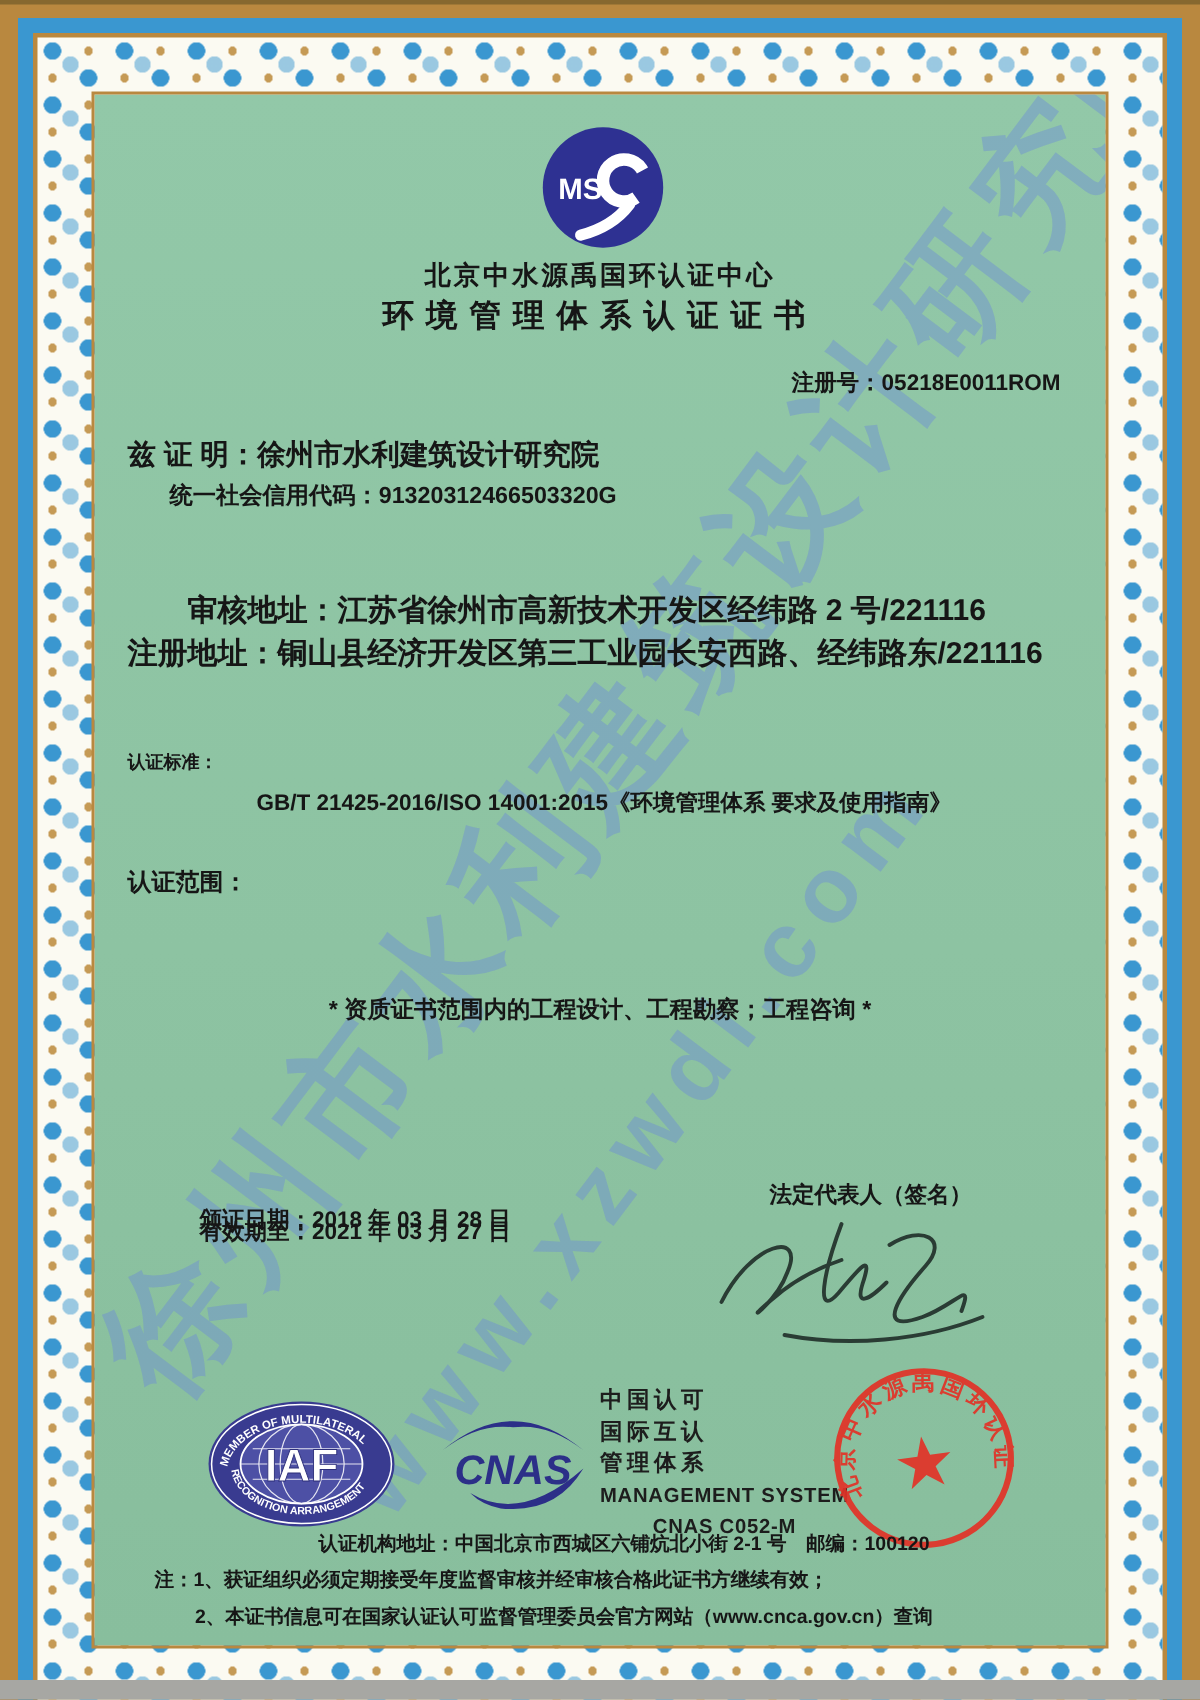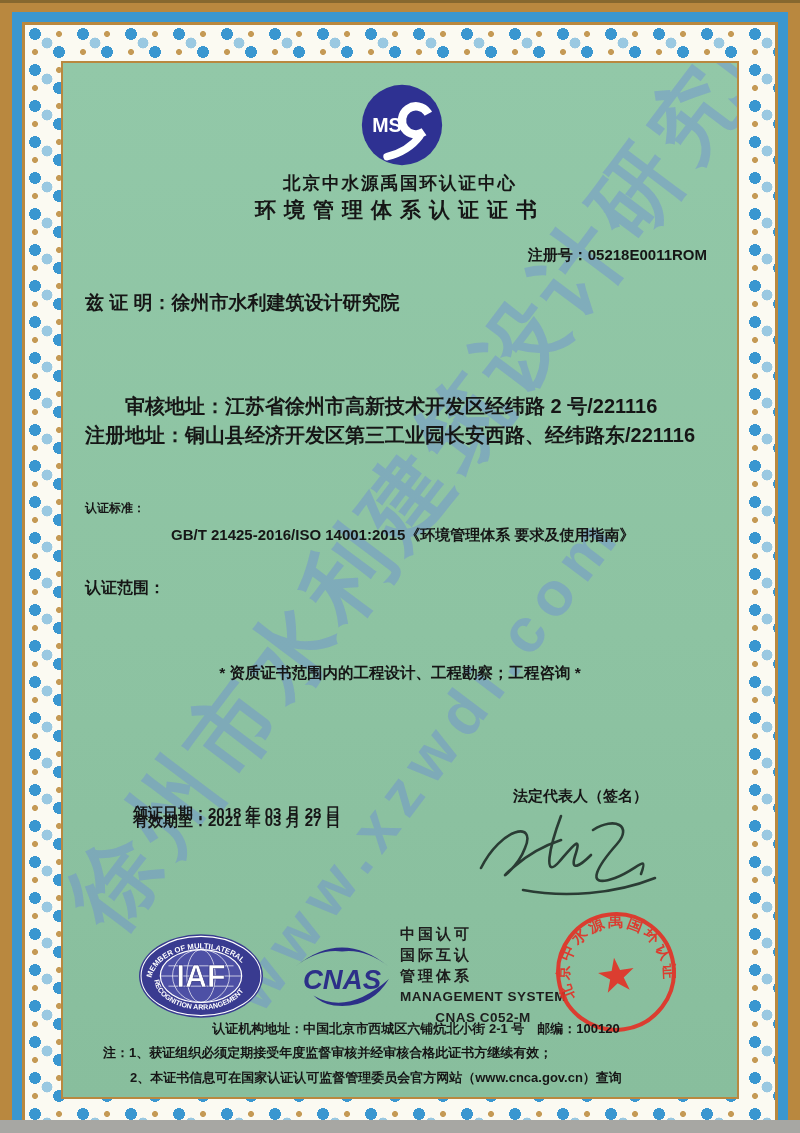--- a/index.html
+++ b/index.html
@@ -76,20 +76,21 @@
         <circle cx="60" cy="40" r="15" fill="none" stroke="#ffffff" stroke-width="9" stroke-dasharray="72 23" transform="rotate(55 60 40)"></circle>
         <path d="M 64,57 Q 52,73 29,79" stroke="#ffffff" stroke-width="8" fill="none" stroke-linecap="round"></path>
         <text x="13" y="53" font-size="21" font-weight="bold" fill="#ffffff">MS</text>
       </svg>
 
       <div class="abs ctr" id="issuer">北京中水源禹国环认证中心</div>
       <div class="abs ctr" id="cert-title">环境管理体系认证证书</div>
       <div class="abs" id="regno">注册号：05218E0011ROM</div>
 
       <div class="abs" id="certify">兹 证 明：徐州市水利建筑设计研究院</div>
+      <div class="abs" id="credit">统一社会信用代码：91320312466503320G</div>
       <div class="abs" id="audit-addr">审核地址：江苏省徐州市高新技术开发区经纬路 2 号/221116</div>
       <div class="abs" id="reg-addr">注册地址：铜山县经济开发区第三工业园长安西路、经纬路东/221116</div>
       <div class="abs" id="std-label">认证标准：</div>
       <div class="abs" id="std-line">GB/T 21425-2016/ISO 14001:2015《环境管理体系 要求及使用指南》</div>
       <div class="abs" id="scope-label">认证范围：</div>
       <div class="abs ctr" id="scope-line">* 资质证书范围内的工程设计、工程勘察；工程咨询 *</div>
 
       <div class="abs" id="issued">颁证日期：2018 年 03 月 28 日</div>
       <div class="abs" id="valid">有效期至：2021 年 03 月 27 日</div>
       <div class="abs" id="legal-rep">法定代表人（签名）</div>

